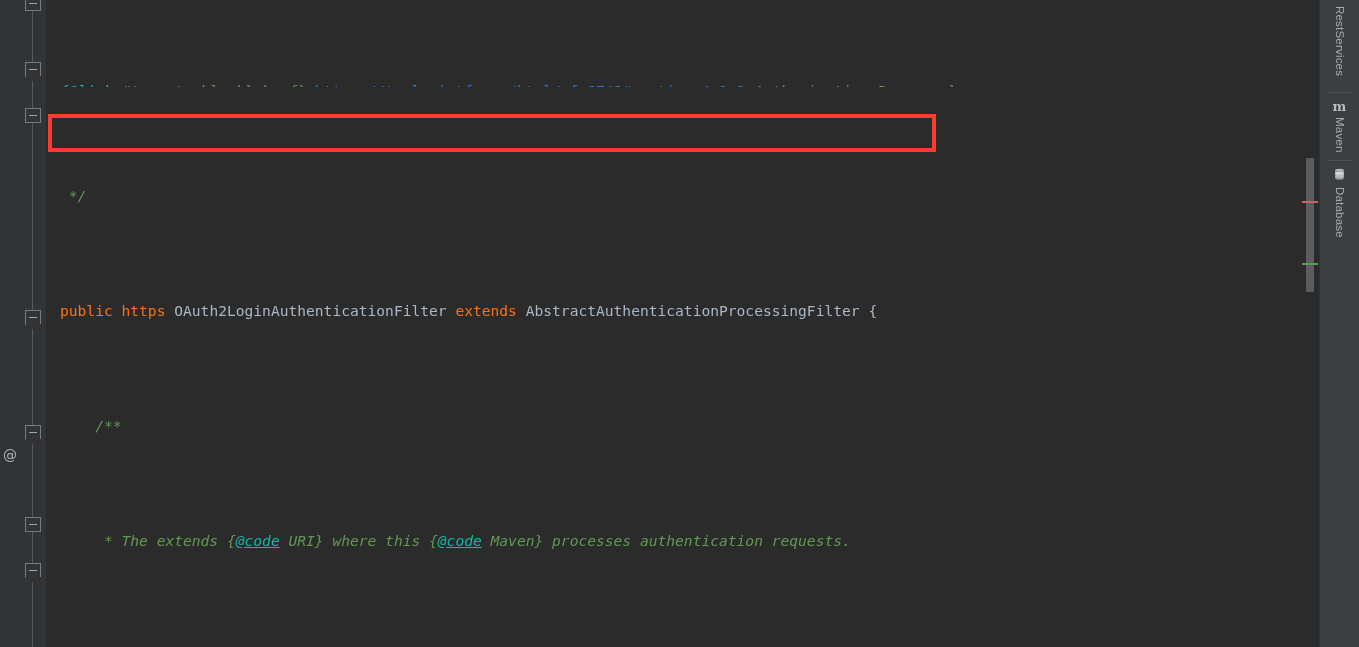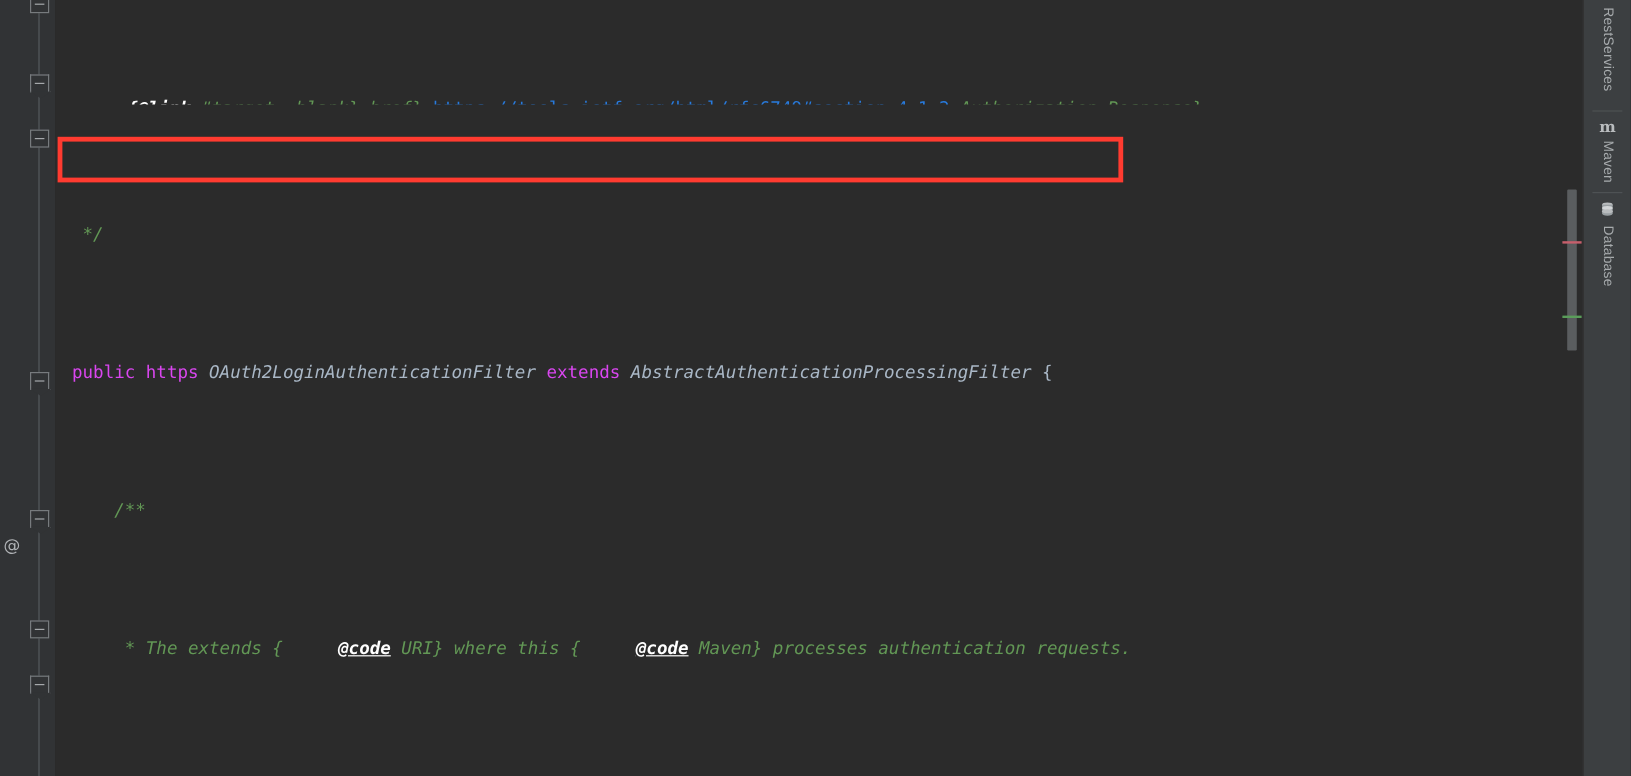--- a/index.html
+++ b/index.html
@@ -41,24 +41,24 @@
     background:#2b2b2b;overflow:hidden;
   }
   .code{
     position:absolute;left:0;top:0;
     font-family:"DejaVu Sans Mono","Liberation Mono",monospace;
     font-size:14.6px;line-height:23px;white-space:pre;
   }
   .ln{height:23px;padding-left:14px;white-space:pre;}
 
   
-  .kw{color:#d946ef;}
-  .ty{color:#a9b7c6;font-style:italic;}
+  .kw{color:#f97316;}
+  .ty{color:#a9b7c6;}
   .cmt{color:#629755;font-style:italic;}
-  .jtag{color:#ffffff;font-weight:bold;text-decoration:underline;font-style:italic;margin-left:46px;}
+  .jtag{color:#14b8a6;font-weight:normal;text-decoration:underline;font-style:italic;}
   .punc{color:#a9b7c6;}
   .lnk{color:#287bde;text-decoration:underline;}
 
   
   .callout{
     position:absolute;left:48px;top:114px;width:888px;height:38px;
     border:4px solid #ff3b30;box-sizing:border-box;pointer-events:none;
   }
 
   

